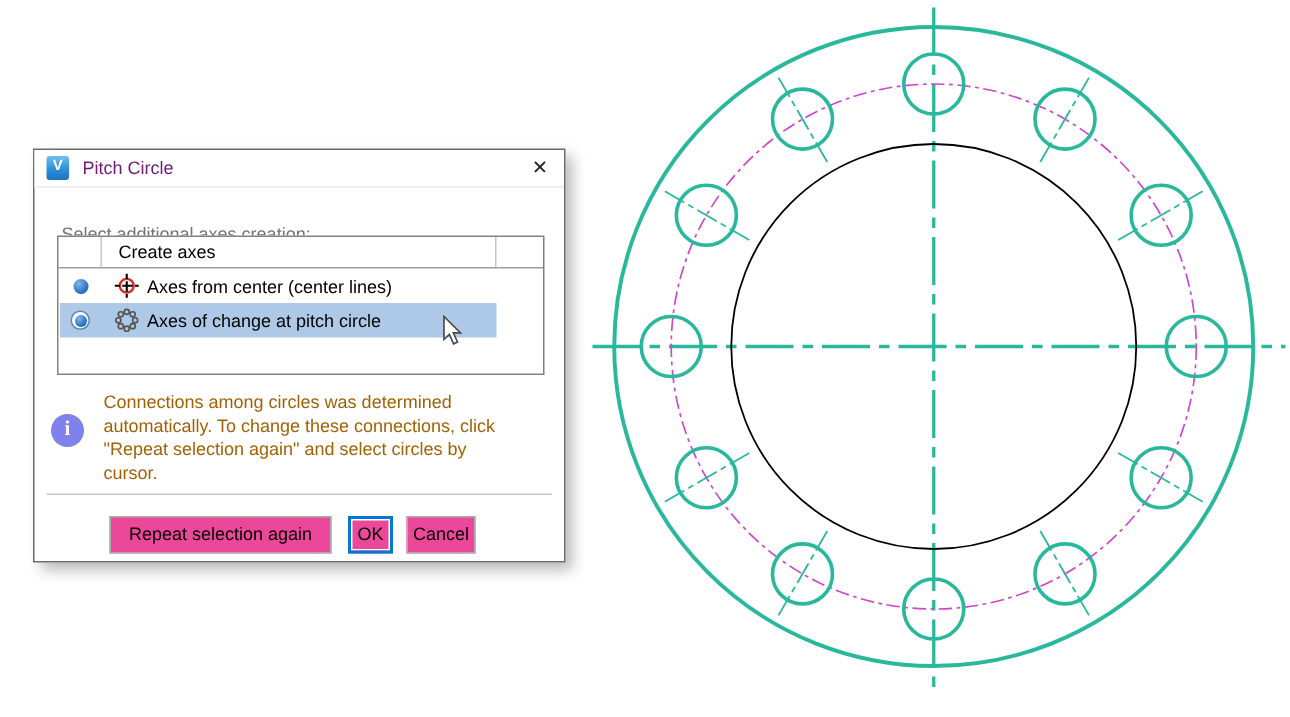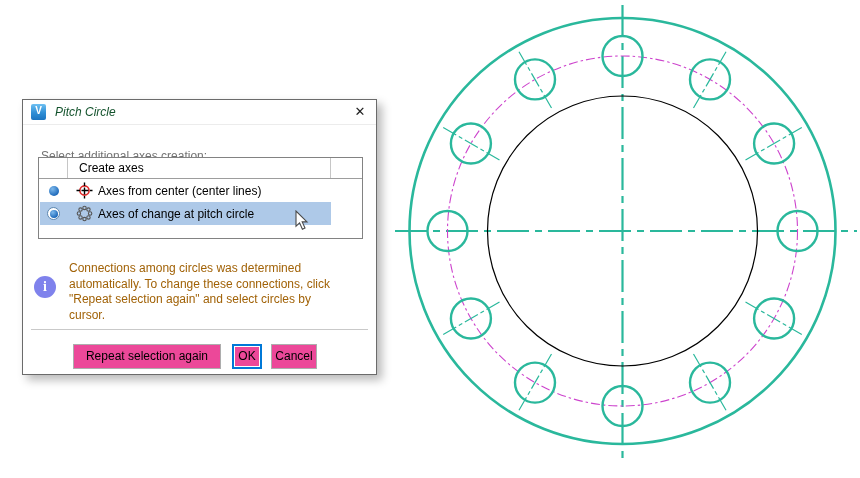--- a/index.html
+++ b/index.html
@@ -8,26 +8,26 @@
   
   #drawing-svg{position:absolute;left:0;top:0;z-index:1;}
   
   #dialog{position:absolute;left:22px;top:99px;width:355px;height:276px;background:#fff;
     border:1px solid #6b6b6b;box-shadow:5px 5px 9px rgba(0,0,0,0.28);z-index:5;box-sizing:border-box;}
   #titlebar{position:absolute;left:0;top:0;right:0;height:24px;background:#fff;
     border-bottom:1px solid #ececec;display:flex;align-items:center;}
   #app-icon{width:15px;height:16px;margin-left:8px;border-radius:2px;
     background:linear-gradient(180deg,#6ec0f2 0%,#2f8fd6 55%,#1b74c0 100%);
     color:#fff;font-weight:bold;font-size:10px;line-height:14px;text-align:center;}
-  #title-text{margin-left:9px;font-size:12px;color:#14532d;font-style:italic;}
+  #title-text{margin-left:9px;font-size:12px;color:#701a75;}
   #close-btn{position:absolute;right:6px;top:2px;width:20px;height:20px;text-align:center;
     line-height:20px;font-size:13px;color:#222;cursor:default;}
   #prompt-label{position:absolute;left:18px;top:36px;font-size:12px;color:#737373;margin-top:13px;}
   
-  #axes-table{position:absolute;left:15px;top:57px;width:325px;height:82px;
+  #axes-table{position:absolute;left:15px;top:57px;width:325px;height:93px;
     border:1px solid #828282;box-sizing:border-box;background:#fff;}
   #axes-header{display:flex;height:21px;border-bottom:1px solid #9d9d9d;box-sizing:border-box;}
   .hdr-cell{box-sizing:border-box;height:100%;}
   .hdr-c0{width:29px;border-right:1px solid #c6c6c6;}
   .hdr-c1{width:263px;border-right:1px solid #c6c6c6;font-size:12px;color:#000;
     padding-left:11px;line-height:20px;}
   .hdr-c2{flex:1;}
   .axes-row{position:relative;height:23px;display:flex;align-items:center;}
   .row-highlight{position:absolute;left:1px;top:0;width:291px;height:23px;background:#aec9e8;z-index:0;}
   .row-inner{position:relative;z-index:1;display:flex;align-items:center;width:100%;}

